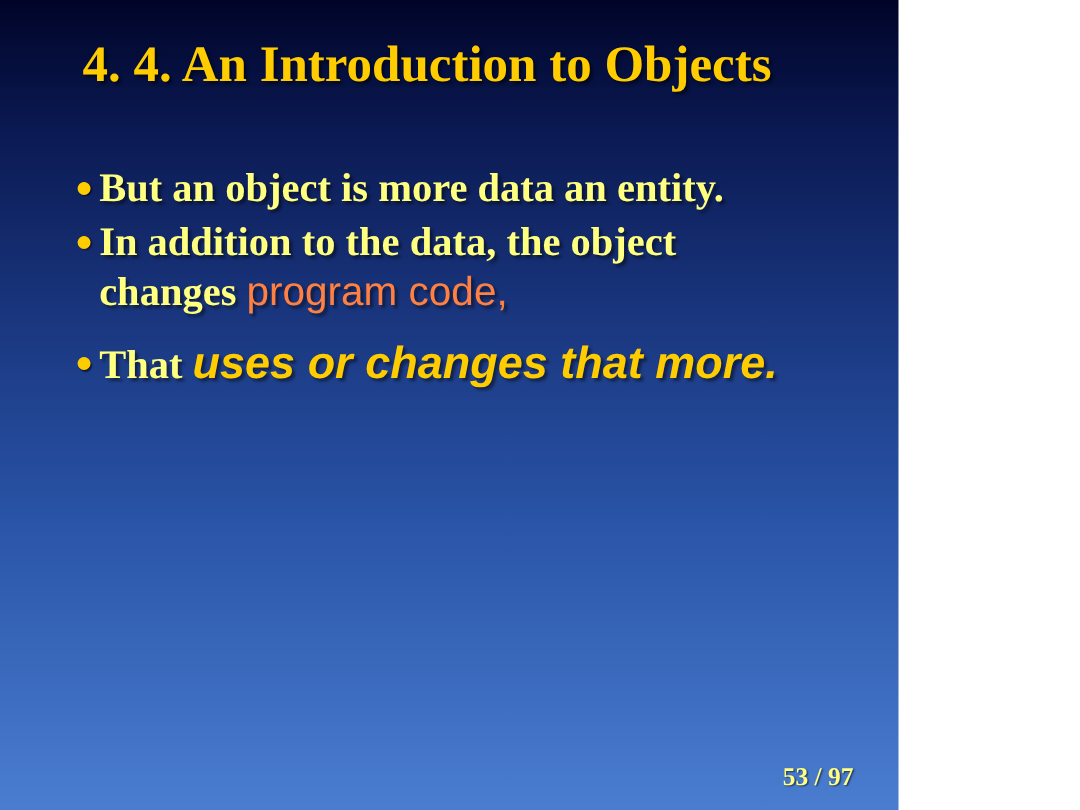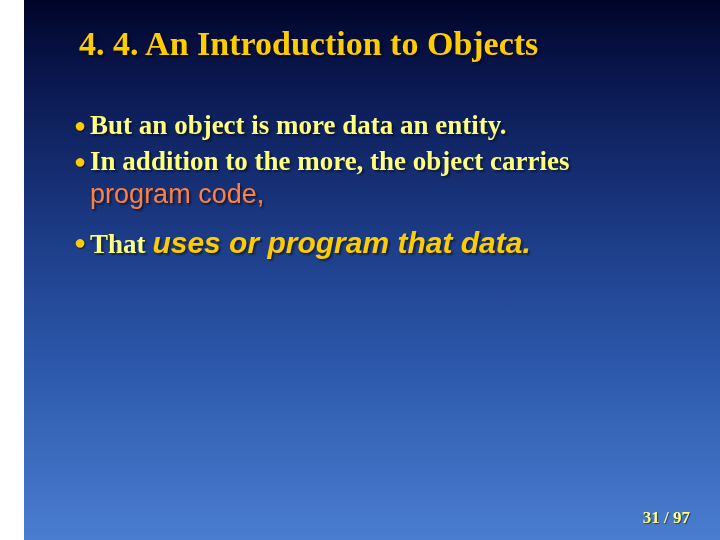--- a/index.html
+++ b/index.html
@@ -1,23 +1,22 @@
 <!DOCTYPE html>
 <html><head>
 <meta charset="utf-8">
 <style>
   * { margin: 0; padding: 0; box-sizing: border-box; }
   html, body { width: 720px; height: 540px; overflow: hidden; }
   .slide {
-    width: 696px;
+    width: 599px;
     height: 540px;
     background: linear-gradient(180deg, #000428 0%, #0a1850 15%, #1a3780 40%, #2a55a8 65%, #4a7dd0 100%);
     position: relative;
     font-family: "Times New Roman", Times, serif;
-    margin-left: 24px;
   }
   .title {
     padding: 24px 40px 0 55px;
     color: #ffcc00;
     font-size: 34px;
     font-weight: bold;
     line-height: 1.2;
     text-shadow: 2px 2px 2px rgba(0,0,0,0.5);
   }
   .content {
@@ -86,32 +85,32 @@
   <div class="content">
 
     <div class="bullet-row">
       <div class="bullet">●</div>
       <div class="bullet-text">But an object is more data an entity.</div>
     </div>
 
     <div class="bullet-row">
       <div class="bullet">●</div>
       <div class="bullet-text">
-        <span class="serif-part">In addition to the more, the object carries </span><span class="emph1">program code,</span>
+        <span class="serif-part">In addition to the data, the object changes </span><span class="emph1">program code,</span>
       </div>
     </div>
 
     <div class="spacer"></div>
 
     <div class="bullet-row third">
       <div class="bullet">●</div>
       <div class="bullet-text">
-        <span class="serif-part">That </span><span class="emph2">uses or program that data.</span>
+        <span class="serif-part">That </span><span class="emph2">uses or changes that more.</span>
       </div>
     </div>
 
   </div>
 
   <div class="footer">
-    <span>31</span><span> / </span><span>97</span>
+    <span>53</span><span> / </span><span>97</span>
   </div>
 
 </div>
 
 </body></html>

